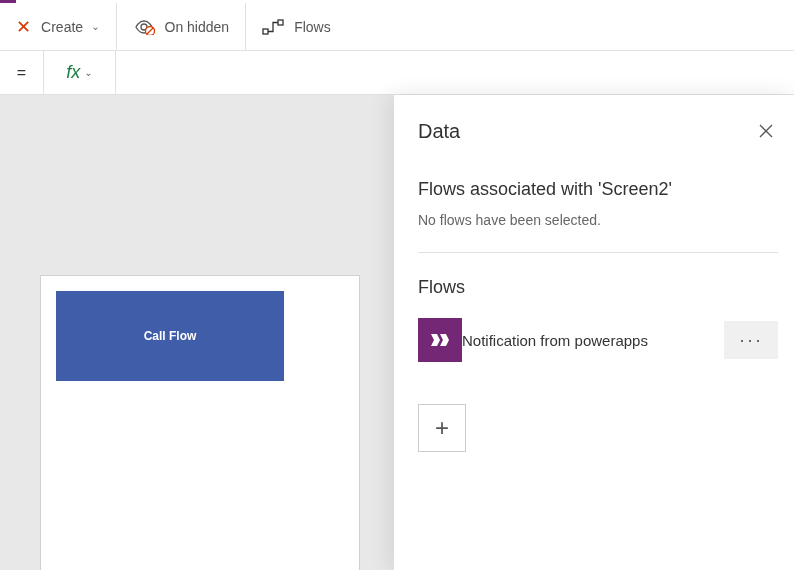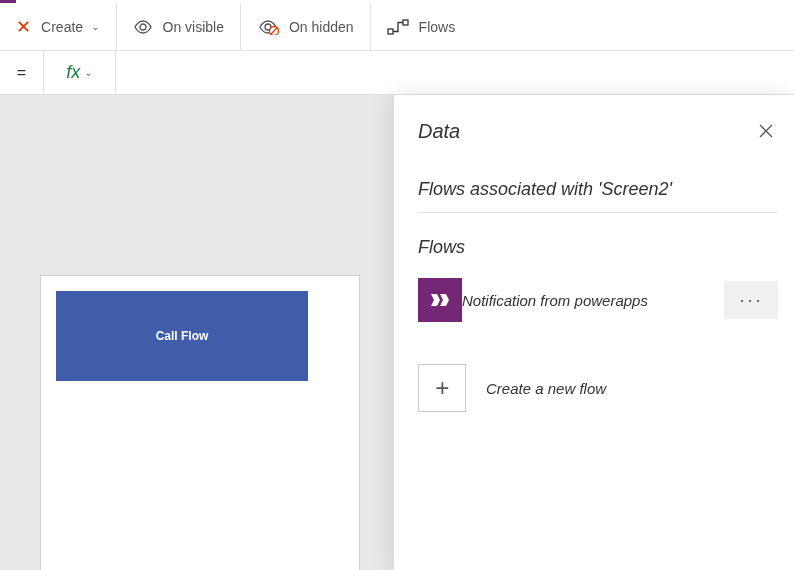--- a/index.html
+++ b/index.html
@@ -16,23 +16,23 @@
     .formula-bar { display: flex; align-items: stretch; height: 44px; border-bottom: 1px solid #e1e1e1; background: #fff; }
     .fb-eq { width: 44px; display: flex; align-items: center; justify-content: center; border-right: 1px solid #e1e1e1; font-size: 16px; color: #333; }
     .fb-fx { width: 72px; display: flex; align-items: center; justify-content: center; border-right: 1px solid #e1e1e1; gap: 6px; }
     .fb-fx .fx { font-style: italic; font-family: Liberation Sans, sans-serif; font-size: 18px; color: #15803d; }
     .fb-input { flex: 1; padding: 0 10px; display: flex; align-items: center; }
     .fb-input input { width: 100%; border: none; outline: none; font-size: 14px; }
 
     .canvas-area { position: absolute; top: 95px; left: 0; right: 0; bottom: 0; background: #e8e8e8; }
 
     .white-frame { position: absolute; top: 180px; left: 40px; width: 320px; height: 390px; background: #fff; border: 1px solid #d0d0d0; }
-    .call-flow-btn { position: absolute; top: 15px; left: 15px; width: 252px; height: 90px; background: #3f5da8; color: #fff; display: flex; align-items: center; justify-content: center; font-size: 12px; font-weight: 600; cursor: pointer; }
+    .call-flow-btn { position: absolute; top: 15px; left: 15px; width: 228px; height: 90px; background: #3f5da8; color: #fff; display: flex; align-items: center; justify-content: center; font-size: 12px; font-weight: 600; cursor: pointer; }
 
-    .data-panel { position: absolute; top: 95px; right: 0; width: 400px; height: 476px; background: #fff; padding: 24px 16px 24px 24px; box-shadow: -4px 0 20px rgba(0,0,0,0.1); font-style: italic; }
+    .data-panel { position: absolute; top: 95px; right: 0; width: 400px; height: 476px; background: #fff; padding: 24px 16px 24px 24px; box-shadow: -4px 0 20px rgba(0,0,0,0.1); }
     .panel-header { display: flex; justify-content: space-between; align-items: center; margin-bottom: 36px; }
     .panel-title { font-size: 20px; color: #333; font-weight: 400; }
     .close-x { font-size: 18px; color: #555; cursor: pointer; font-weight: 300; padding: 4px; }
     .section-heading { font-size: 18px; color: #333; margin-bottom: 12px; }
     .section-sub { font-size: 14px; color: #666; margin-bottom: 24px; }
     .divider { border: none; border-top: 1px solid #e1e1e1; margin-bottom: 24px; }
     .flow-row { display: flex; align-items: center; margin-bottom: 18px; }
     .flow-icon { width: 44px; height: 44px; background: #742774; display: flex; align-items: center; justify-content: center; }
     .flow-name { flex: 1; font-size: 15px; color: #333; }
     .more-btn { width: 54px; height: 38px; background: #f0f0f0; display: flex; align-items: center; justify-content: center; font-size: 18px; color: #555; cursor: pointer; letter-spacing: 2px; }
@@ -45,28 +45,20 @@
 </head>
 <body>
 
 <div class="purple-stripe"></div>
 
 <div class="toolbar">
   <div class="toolbar-item">
     <span class="remove-x">✕</span>
     <span class="label">Create</span>
     <span class="chevron">⌄</span>
-  </div>
-  <div class="toolbar-item">
-    <span>
-      <svg width="20" height="14" viewBox="0 0 20 14">
-          <path d="M10 1 C5 1 2 7 2 7 s3 6 8 6 8-6 8-6 S15 1 10 1z M10 10 a3 3 0 1 1 0-6 3 3 0 0 1 0 6z" fill="none" stroke="#555" stroke-width="1.3"></path>
-        </svg>
-    </span>
-    <span class="label">On visible</span>
   </div>
   <div class="toolbar-item">
     <span>
       <svg width="22" height="16" viewBox="0 0 22 16">
           <path d="M11 2 C6 2 3 8 3 8 s3 6 8 6 8-6 8-6 S16 2 11 2z M11 11 a3 3 0 1 1 0-6 3 3 0 0 1 0 6z" fill="none" stroke="#555" stroke-width="1.3"></path>
           <circle cx="17" cy="12" r="4.5" fill="#fff" stroke="#d83b01" stroke-width="1.3"></circle>
           <line x1="14" y1="15" x2="20" y2="9" stroke="#d83b01" stroke-width="1.3"></line>
         </svg>
     </span>
     <span class="label">On hidden</span>
@@ -106,34 +98,34 @@
   <div class="panel-header">
     <div class="panel-title">Data</div>
     <div class="close-x">
       <svg width="16" height="16" viewBox="0 0 16 16">
           <path d="M2 2 L14 14 M14 2 L2 14" stroke="#555" stroke-width="1.3"></path>
         </svg>
     </div>
   </div>
 
   <div class="section-heading">Flows associated with 'Screen2'</div>
+  <div class="section-sub">No flows have been selected.</div>
 
   <hr class="divider">
 
   <div class="section-heading" style="margin-bottom:20px;">Flows</div>
 
   <div class="flow-row">
     <div class="flow-icon">
       <svg width="26" height="20" viewBox="0 0 26 20">
           <path d="M4 4 L10 4 L13 10 L10 16 L4 16 L7 10 Z M13 4 L19 4 L22 10 L19 16 L13 16 L16 10 Z" fill="#fff"></path>
         </svg>
     </div>
     <div class="flow-name">Notification from powerapps</div>
     <div class="more-btn">
       <span>···</span>
     </div>
   </div>
 
   <div class="create-row">
     <div class="plus-box">+</div>
-    <div class="create-label">Create a new flow</div>
   </div>
 </div>
 
 </body></html>

